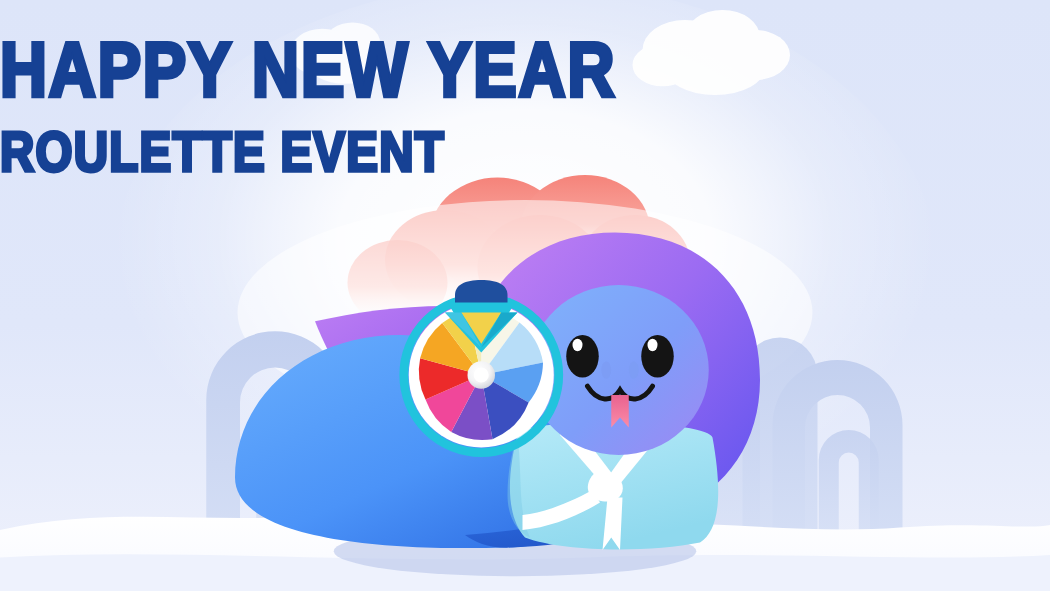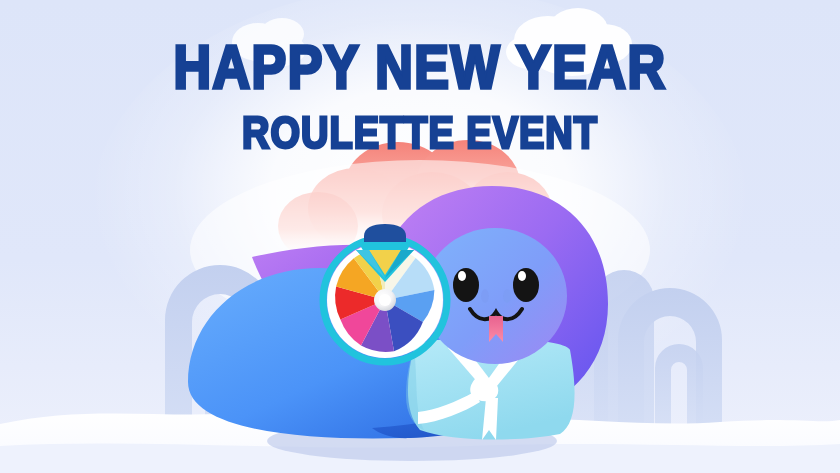--- a/index.html
+++ b/index.html
@@ -6,22 +6,22 @@
   body{font-family:"Liberation Sans", sans-serif;}
   #banner{
     position:relative;
     width:840px;height:473px;
     overflow:hidden;
     background:#dfe6f8;
   }
   #bg-svg{position:absolute;inset:0;width:840px;height:473px;display:block;}
   #title-block{
     position:absolute;
-    left:0;right:0;top:36px;
-    text-align:center;
+    left:0;right:0;top:26px;
+    text-align:left;
     z-index:40;
     pointer-events:none;
   }
   #title-main{
     font-family:"Liberation Sans", sans-serif;
     font-weight:bold;
     font-size:52px;
     letter-spacing:1.5px;
     line-height:1.0;
     color:#164194;

